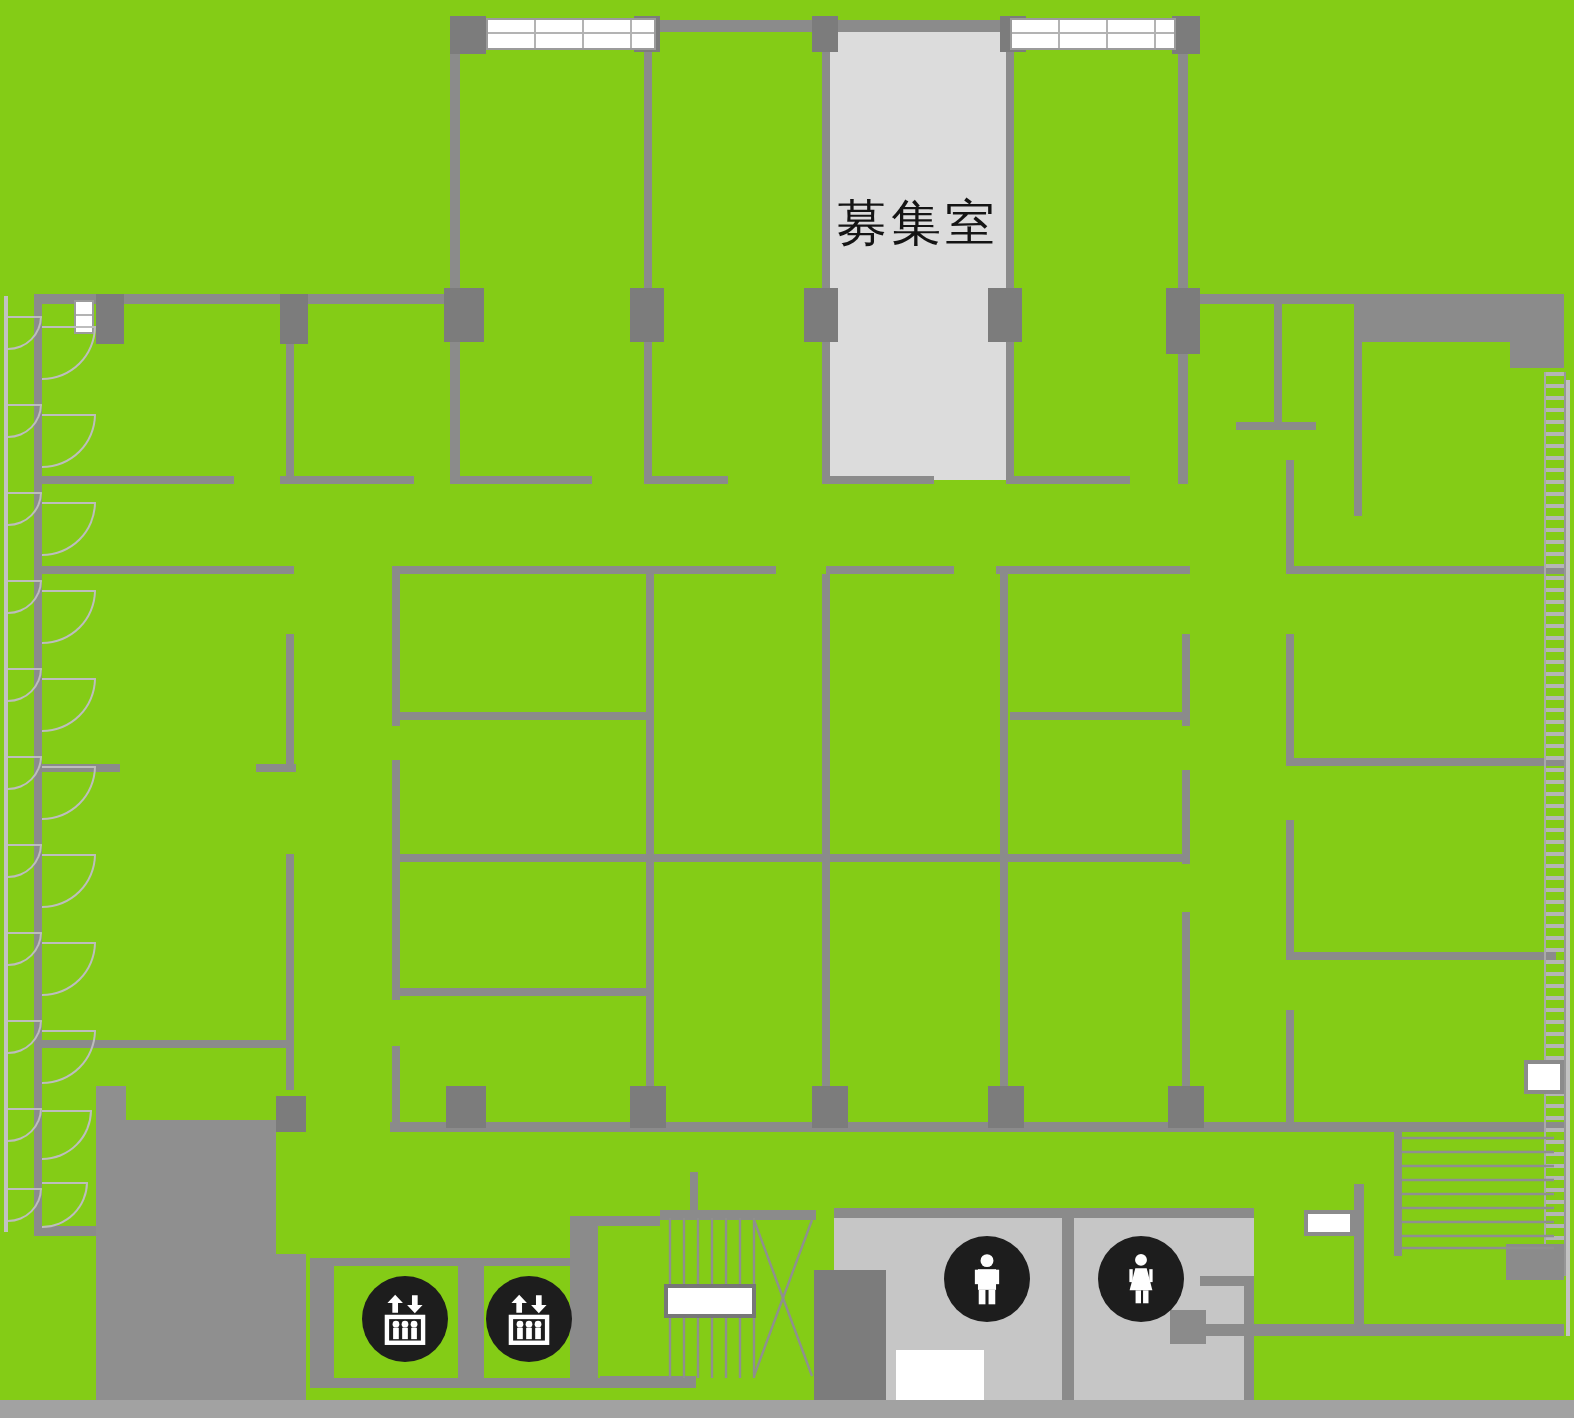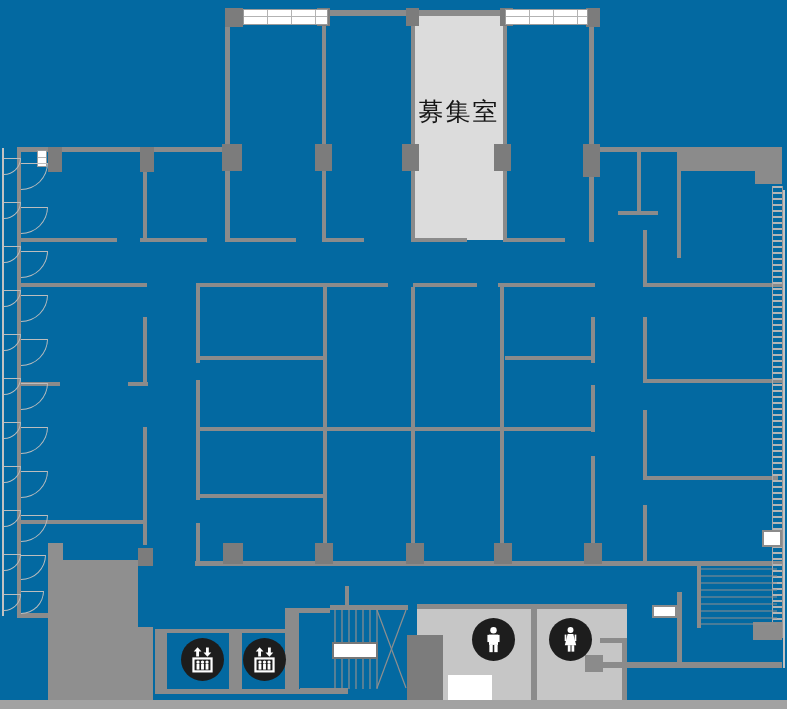--- a/index.html
+++ b/index.html
@@ -1,21 +1,21 @@
 <!DOCTYPE html>
 <html style="--wall: #8b8b8b; --pillar: #7c7c7c; --highlight: #dcdcdc; --service_zone: #c6c6c6; --core: #8f8f8f; --baseline: #a2a2a2; --icon_bg: #1d1d1d; --icon_fg: #ffffff;"><head>
 <meta charset="utf-8">
 <style>
   :root{
     --wall:#8b8b8b; --pillar:#7c7c7c; --highlight:#dcdcdc; --service_zone:#c6c6c6;
     --core:#8f8f8f; --baseline:#a2a2a2; --icon_bg:#1d1d1d; --icon_fg:#ffffff;
     --lt:#c2c2c2; --ink:#141414;
   }
   html,body{margin:0;padding:0;background:#fff;}
-  #plan{position:relative;width:787px;height:709px;background:#0369a1;overflow:hidden;
+  #plan{position:relative;width:787px;height:709px;background:#84cc16;overflow:hidden;
         font-family:"DejaVu Sans",sans-serif;}
   #plan i{display:block;}
   .w{position:absolute;background:var(--wall);}
   .p{position:absolute;background:var(--pillar);}
   .zone{position:absolute;}
   .hl{background:var(--highlight);}
   .sz{background:var(--service_zone);}
   .core{background:var(--core);}
   .strip{background:var(--baseline);}
   .lt{position:absolute;background:var(--lt);}

